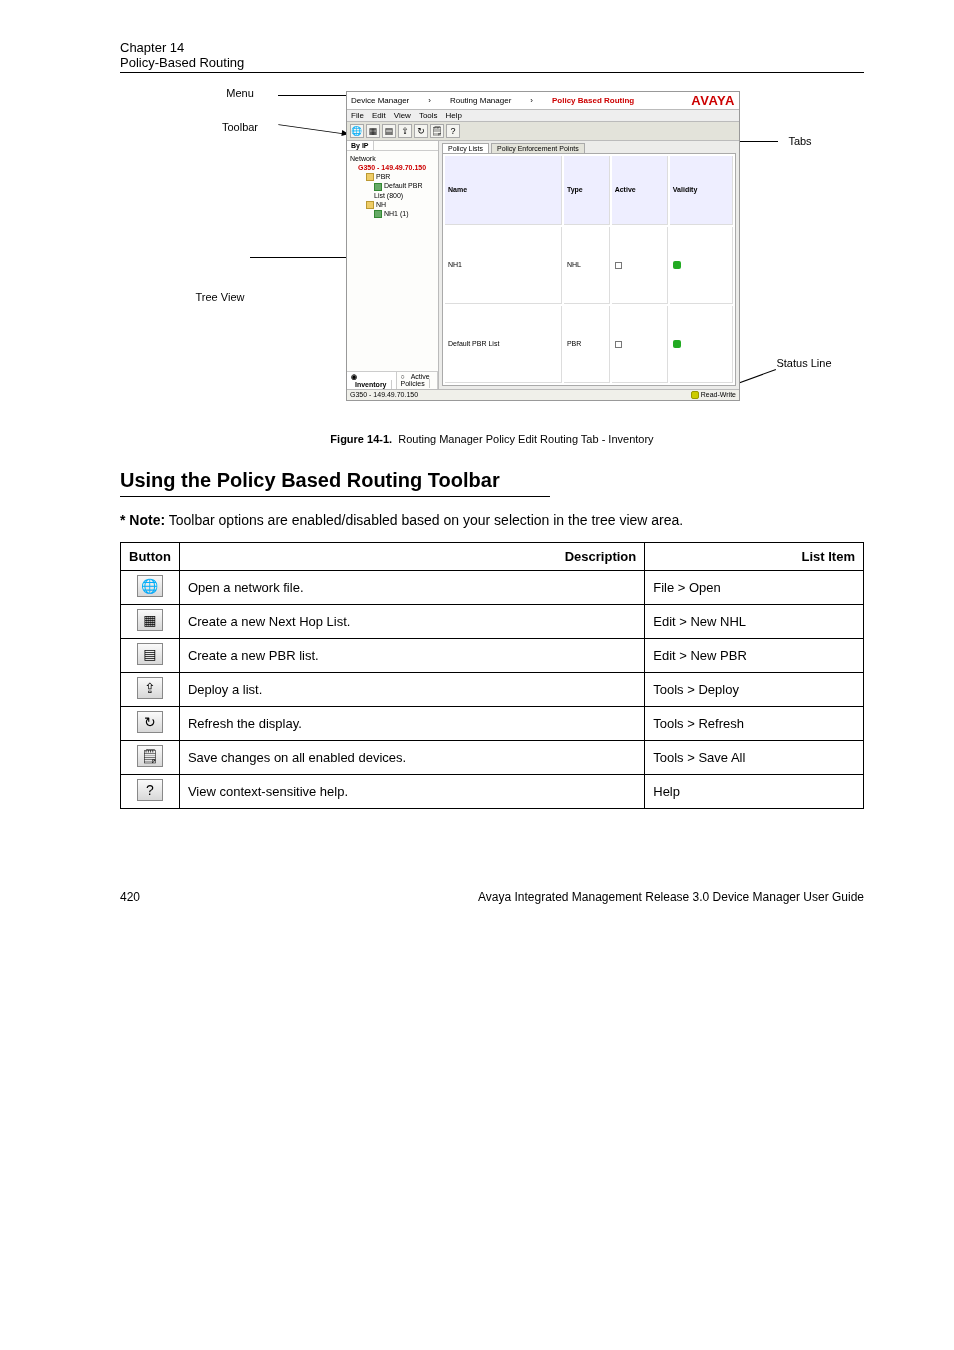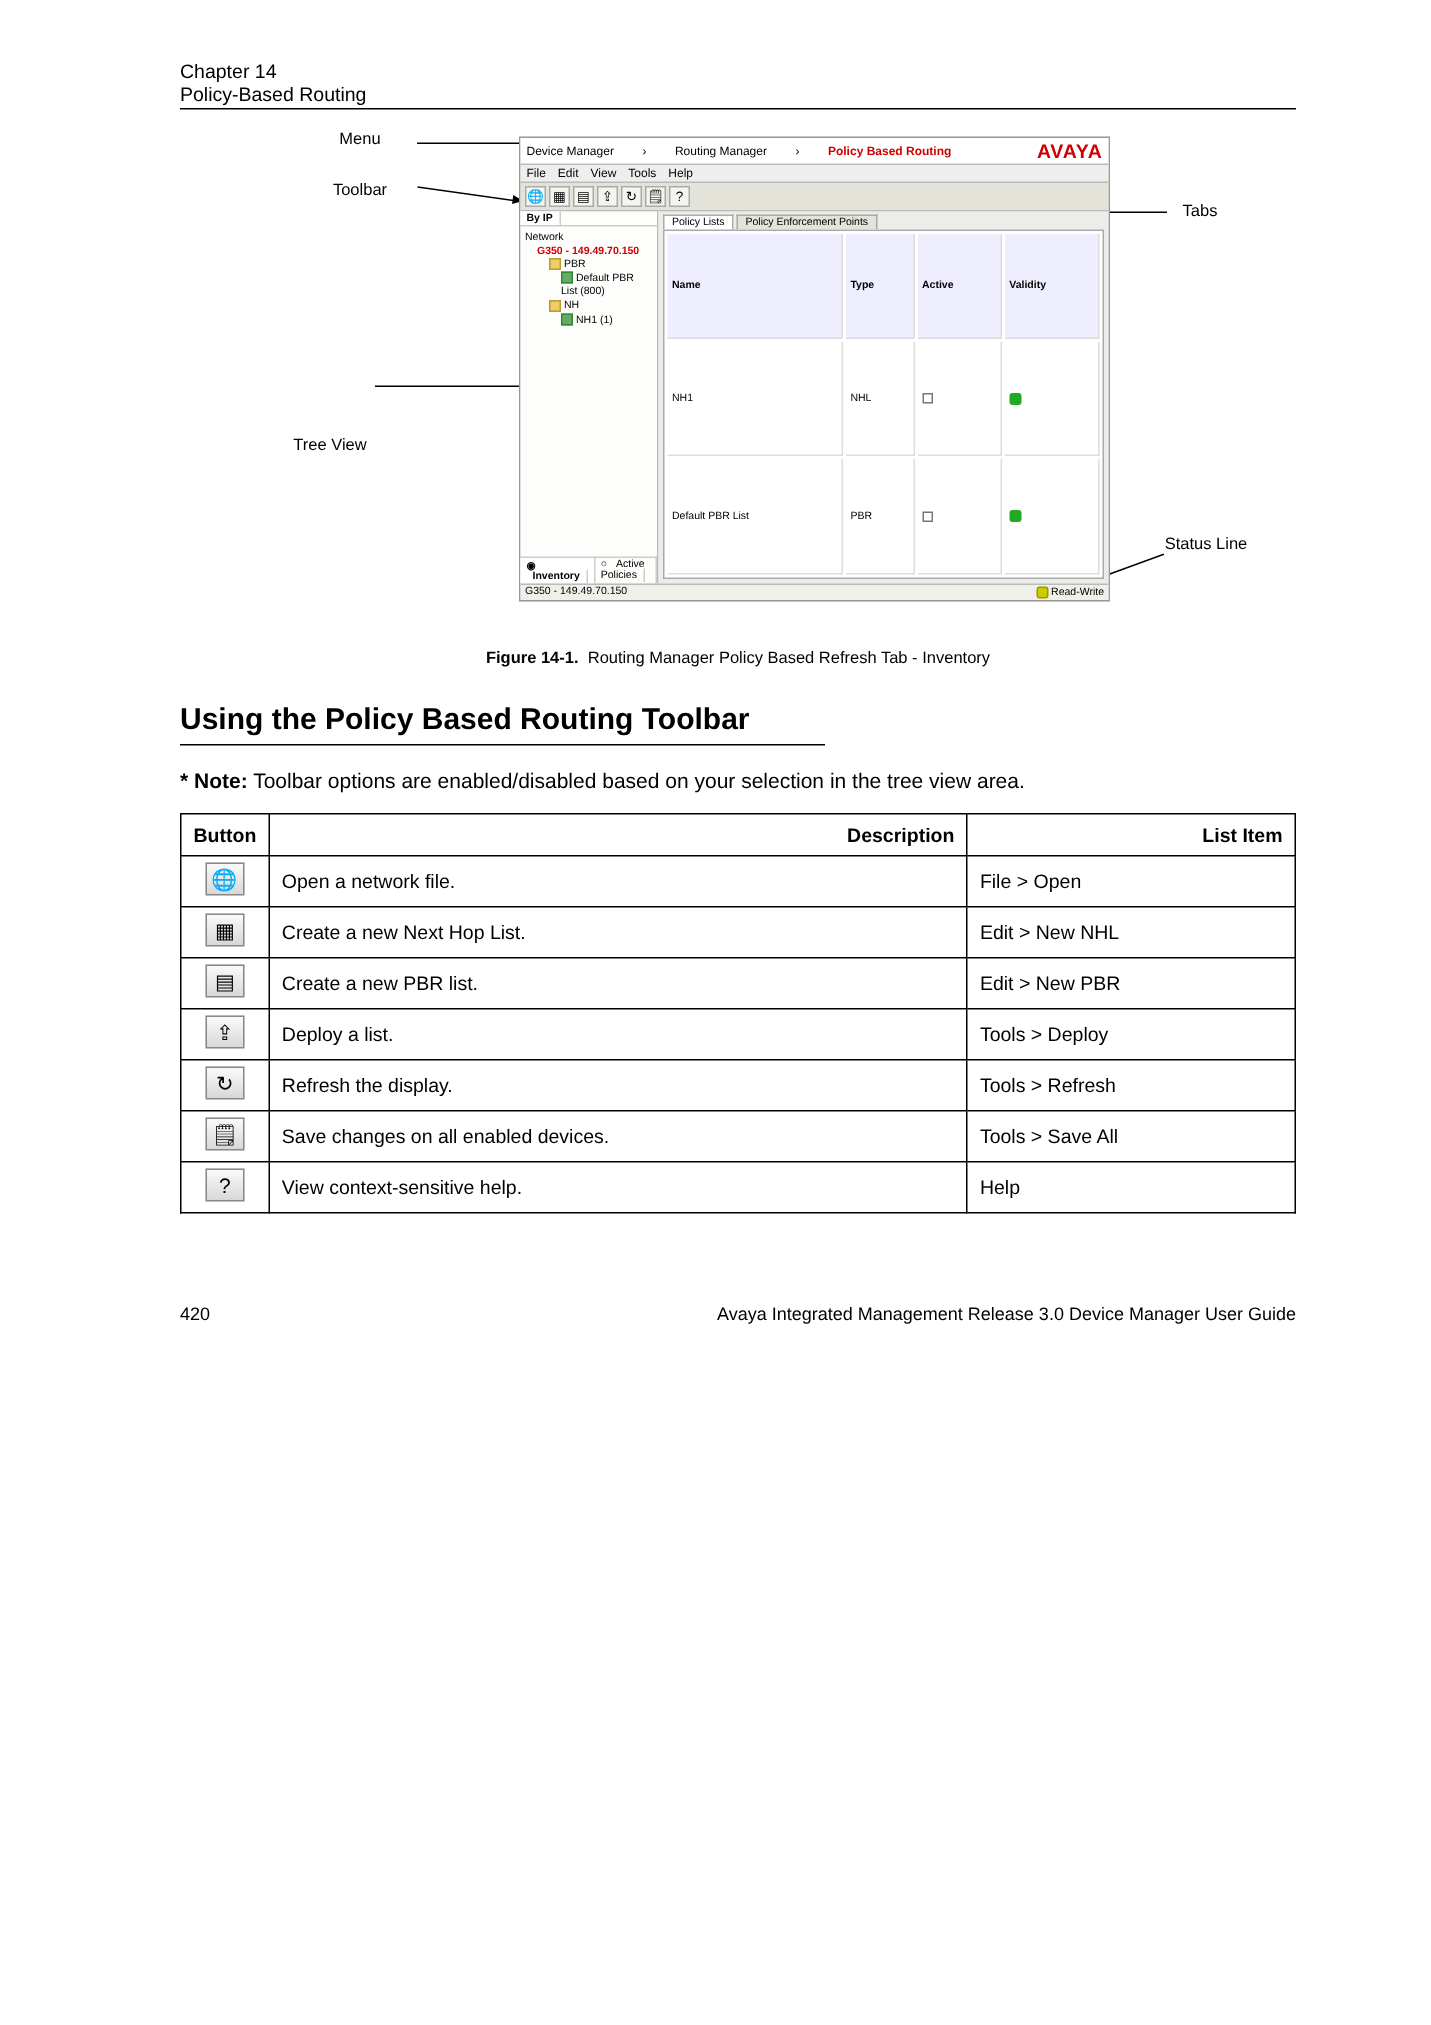--- a/index.html
+++ b/index.html
@@ -66,21 +66,21 @@
   .underline { border-bottom: 1px solid #000; height:1px; margin-bottom:14px; }
 
   
   table.btbl { width: 100%; border-collapse: collapse; margin-top: 12px; }
   table.btbl th, table.btbl td { border: 1px solid #000; padding: 6px 8px; font-family: Arial, sans-serif; font-size: 13px; vertical-align: middle; }
   table.btbl th { font-weight: bold; text-align: right; }
   table.btbl td.iconcell { width: 46px; text-align:center; padding: 4px; }
   .btnicon { display:inline-block; width:26px; height:22px; border:1px solid #888; background:linear-gradient(#fafafa,#d8d8d8); position:relative; }
   .btnicon span { position:absolute; inset:0; display:flex; align-items:center; justify-content:center; font-size:14px; }
 
-  .footer { display:flex; justify-content:space-between; font-family: Arial, sans-serif; font-size: 12px; margin-top: 60px; }
+  .footer { display:flex; justify-content:space-between; font-family: Arial, sans-serif; font-size: 12px; margin-top: 81px; }
 </style>
 </head>
 <body>
 
 <div class="page">
   <div style="display:flex; justify-content:space-between; font-family:Arial,sans-serif; font-size:13px;">
     <span>Chapter 14</span>
   </div>
   <div style="font-family:Arial,sans-serif;font-size:13px;">Policy-Based Routing</div>
   <hr class="thin">
@@ -172,21 +172,21 @@
           </div>
         </div>
         <div class="status">
           <span>G350 - 149.49.70.150</span>
           <span><span class="lamp"></span><span>Read-Write</span></span>
         </div>
       </div>
     </div>
   </div>
 
-  <p class="label"><b>Figure 14-1.</b>&nbsp; <span>Routing Manager Policy Based Refresh Tab - Inventory</span></p>
+  <p class="label"><b>Figure 14-1.</b>&nbsp; <span>Routing Manager Policy Edit Routing Tab - Inventory</span></p>
 
   <h2 class="sec">Using the Policy Based Routing Toolbar</h2>
   <div class="underline" style="width:430px;"></div>
 
 
   <p class="p" style="font-family:Arial,sans-serif;font-size:14px;">
     <b>* Note:</b>
     <span>Toolbar options are enabled/disabled based on your selection in the tree view area.</span>
   </p>
 

